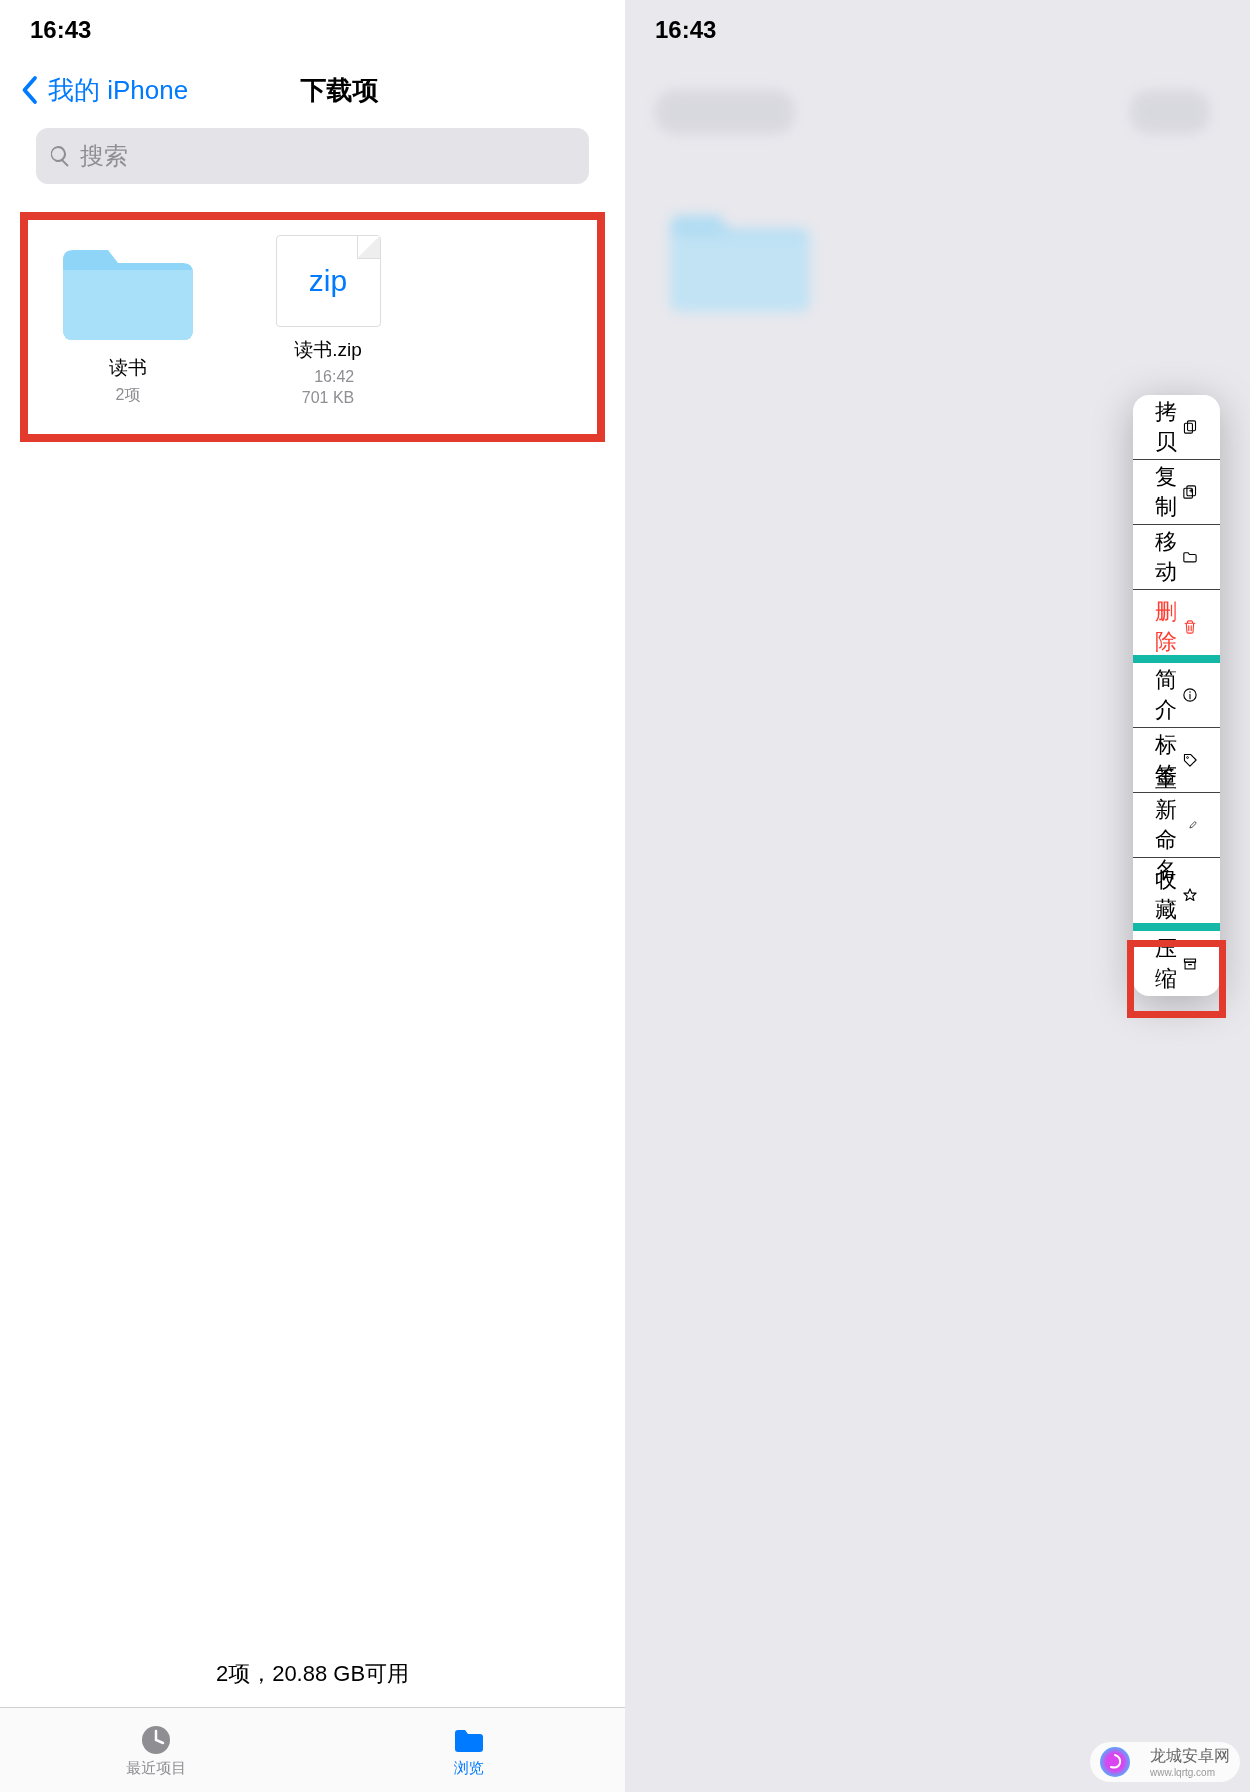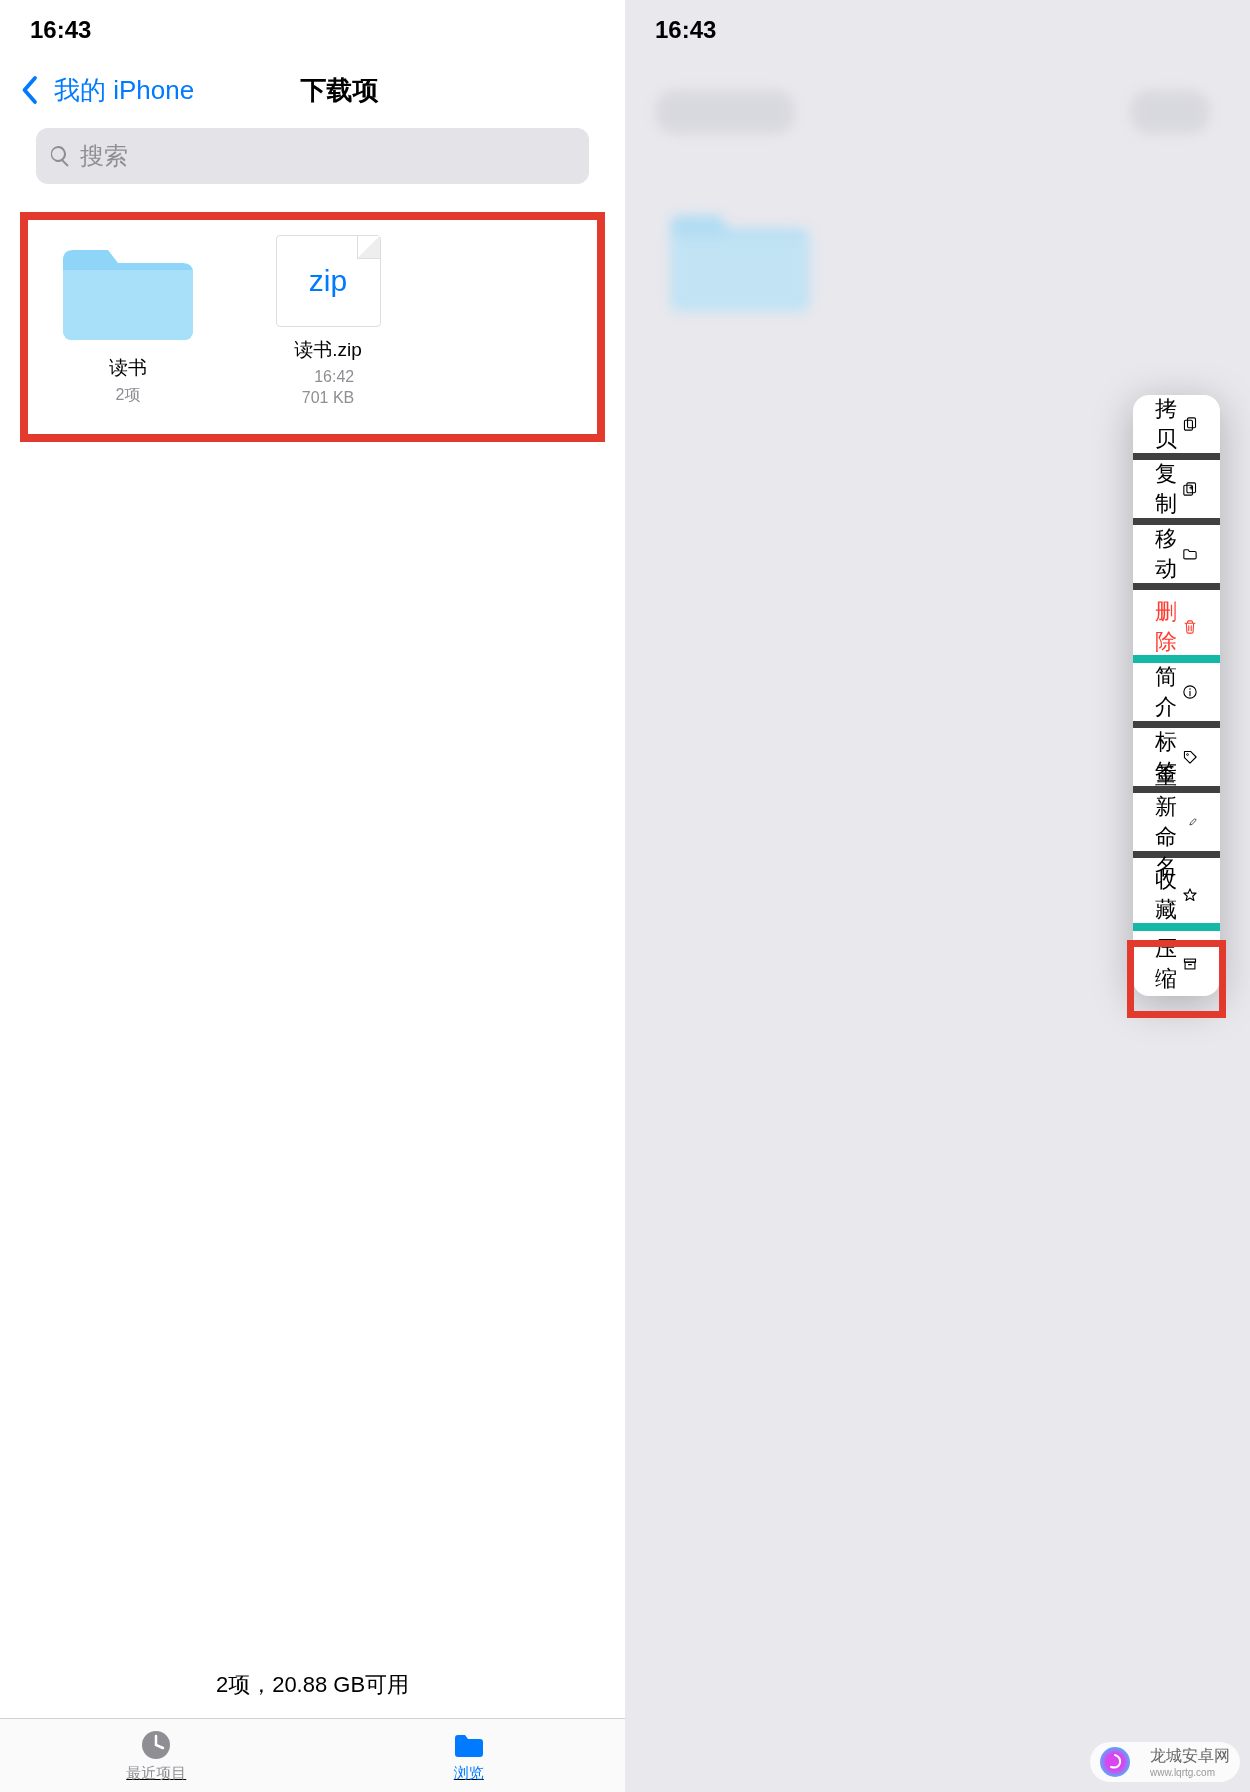--- a/index.html
+++ b/index.html
@@ -1,45 +1,45 @@
 <!DOCTYPE html>
 <html><head>
 <meta charset="utf-8">
 <style>
 * { margin: 0; padding: 0; box-sizing: border-box; font-family: -apple-system, "PingFang SC", "Helvetica Neue", sans-serif; }
 body { width: 1250px; height: 1792px; background: #f2f2f6; display: flex; position: relative; }
 .phone { width: 50%; height: 100%; background: #fff; display: flex; flex-direction: column; position: relative; }
 .phone.right { background: #e8e8ed; }
 .status-bar { height: 60px; display: flex; align-items: center; padding: 0 30px; font-size: 24px; font-weight: 600; }
 .nav-bar { height: 60px; display: flex; align-items: center; padding: 0 20px; position: relative; }
-.back-btn { color: #007aff; font-size: 26px; display: flex; align-items: center; gap: 16px; }
+.back-btn { color: #007aff; font-size: 26px; display: flex; align-items: center; gap: 10px; }
 .back-btn svg { width: 18px; height: 30px; }
 .page-title { position: absolute; left: 50%; transform: translateX(-50%); font-size: 26px; font-weight: 600; margin-left: 27px; }
 .search-bar { margin: 8px 36px; background: #e4e4e8; border-radius: 12px; height: 56px; display: flex; align-items: center; padding: 0 12px; gap: 8px; }
 .search-bar svg { width: 24px; height: 24px; fill: #8e8e93; }
 .search-placeholder { color: #8e8e93; font-size: 24px; }
 .content { flex: 1; padding: 20px; }
 .highlight-box { border: 8px solid #e23b2e; padding: 15px 15px 25px 15px; display: flex; gap: 30px; }
 .file-item { display: flex; flex-direction: column; align-items: center; width: 170px; }
 .folder-icon { width: 140px; height: 110px; margin-bottom: 10px; }
 .zip-icon { width: 105px; height: 92px; background: #fff; border: 1px solid #ddd; border-radius: 4px; display: flex; align-items: center; justify-content: center; position: relative; margin-bottom: 10px; }
 .zip-icon::before { content: ""; position: absolute; top: 0; right: 0; width: 22px; height: 22px; background: linear-gradient(135deg, #fff 50%, #eee 50%); border-left: 1px solid #ddd; border-bottom: 1px solid #ddd; }
 .zip-text { color: #007aff; font-size: 30px; font-weight: 400; }
 .file-name { font-size: 19px; color: #000; margin-bottom: 4px; }
 .file-meta { font-size: 16px; color: #8e8e93; text-align: right; line-height: 1.3; }
 .bottom-status { text-align: center; font-size: 22px; padding: 18px 0; }
-.tab-bar { height: 74px; border-top: 1px solid #d1d1d6; display: flex; background: #fafafa; text-decoration: underline; }
+.tab-bar { height: 85px; border-top: 1px solid #d1d1d6; display: flex; background: #fafafa; }
 .tab { flex: 1; display: flex; flex-direction: column; align-items: center; justify-content: center; gap: 2px; font-size: 15px; color: #8e8e93; }
 .tab.active { color: #007aff; }
 .tab svg { width: 34px; height: 34px; }
 .right-blur { filter: blur(6px); opacity: 0.6; padding: 0 30px; }
 .blur-folder { width: 150px; height: 120px; margin: 60px 0 0 10px; }
 .blur-pill { background: #cfcfd6; border-radius: 20px; height: 44px; width: 140px; display: inline-block; margin: 30px 10px 0 0; }
 .context-menu { position: absolute; top: 395px; left: 508px; right: 30px; background: #fff; border-radius: 16px; overflow: hidden; box-shadow: 0 8px 40px rgba(0,0,0,0.25); }
-.menu-item { height: 65px; display: flex; align-items: center; justify-content: space-between; padding: 0 22px; font-size: 22px; border-bottom: 7px solid #404040; }
+.menu-item { height: 65px; display: flex; align-items: center; justify-content: space-between; padding: 0 22px; font-size: 22px; border-bottom: 1px solid #404040; }
 .menu-item.sep { border-bottom: 8px solid #14b8a6; margin-top: 8px; }
 .menu-item.danger { color: #ff3b30; }
 .menu-item svg { width: 26px; height: 26px; }
 .highlight-compress { position: absolute; top: 940px; left: 502px; right: 24px; height: 78px; border: 7px solid #e23b2e; pointer-events: none; }
 .watermark { position: absolute; bottom: 10px; right: 10px; display: flex; align-items: center; gap: 20px; font-size: 16px; color: #666; background: rgba(255,255,255,0.8); padding: 4px 10px; border-radius: 20px; justify-content: center; }
 .watermark .logo { width: 30px; height: 30px; border-radius: 50%; background: radial-gradient(circle, #d946ef 40%, #60a5fa 70%); display: flex; align-items: center; justify-content: center; }
 </style>
 </head>
 <body>
 

